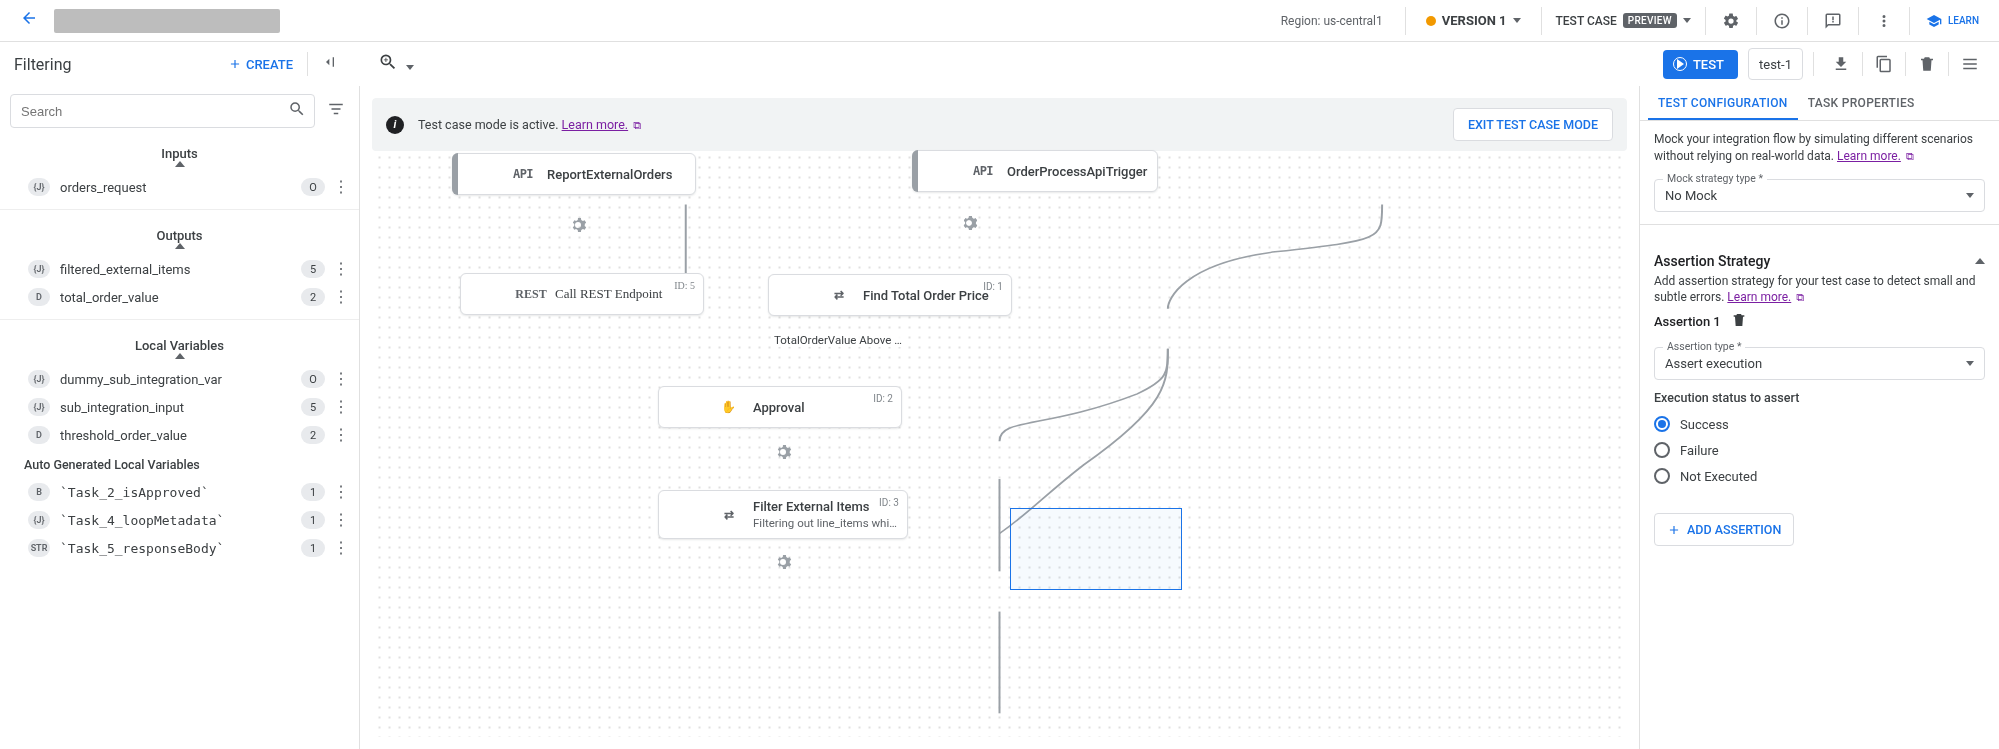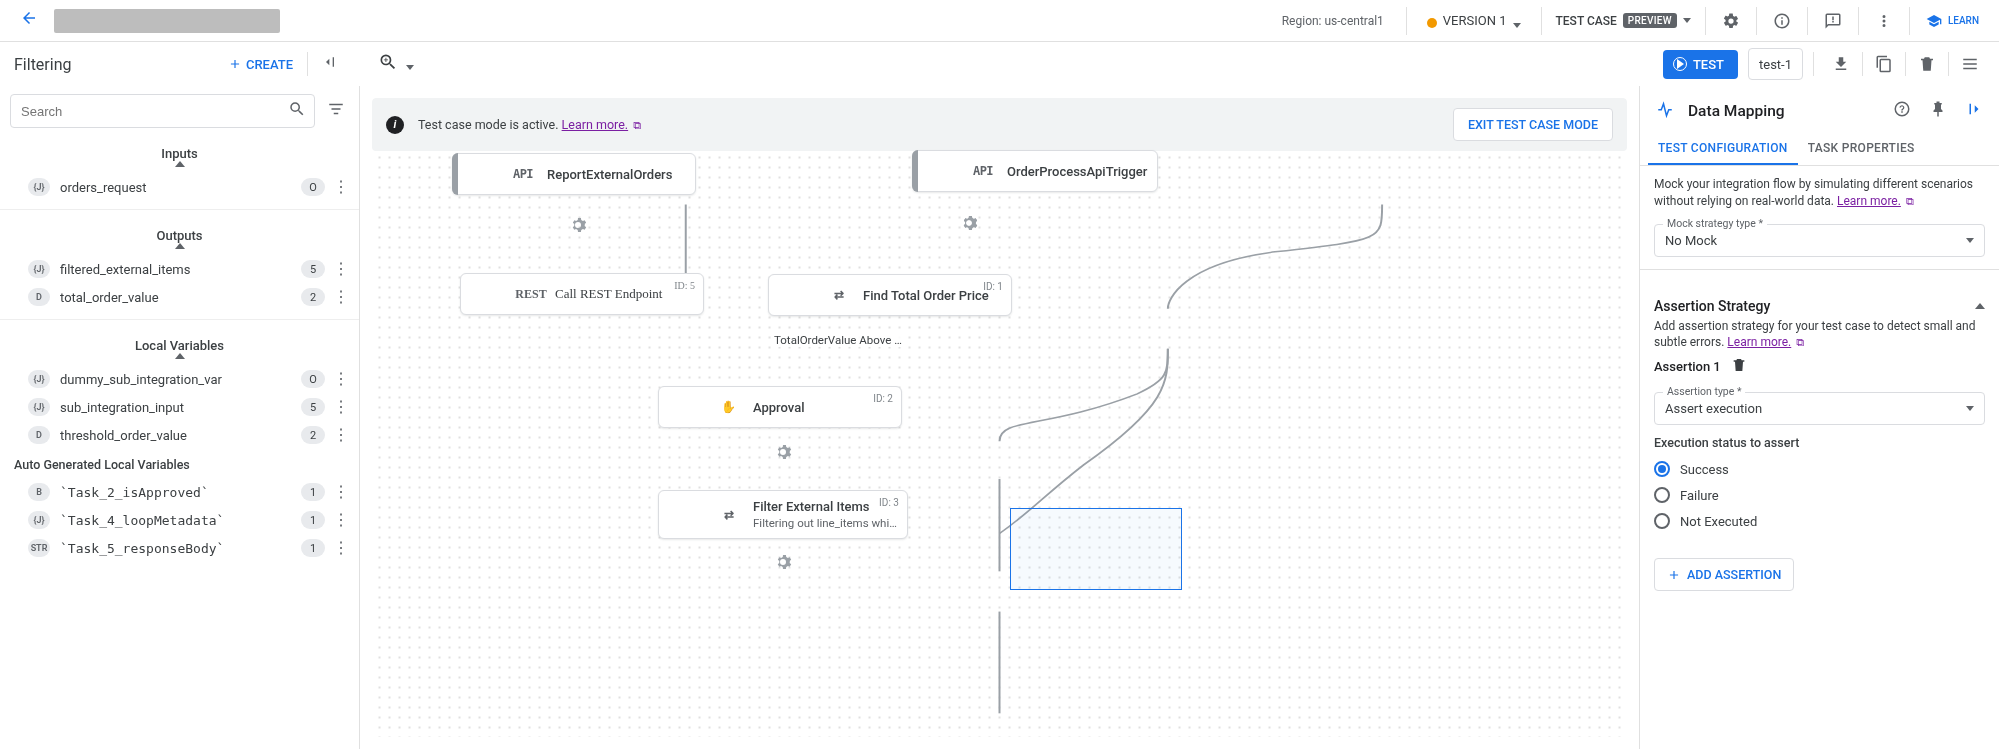--- a/index.html
+++ b/index.html
@@ -3,21 +3,21 @@
 <meta charset="utf-8">
 <style>
   * { box-sizing: border-box; }
   body { margin:0; font-family: Roboto, "Helvetica Neue", Arial, sans-serif; font-size:13px; color:#202124; background:#fff; }
   
   .topbar { height:42px; border-bottom:1px solid #e0e0e0; display:flex; align-items:center; padding:0 12px; }
   .back-arrow { color:#1a73e8; font-size:19px; padding:4px 8px; cursor:pointer; }
   .title-chip { width:226px; height:24px; background:#bdbdbd; margin-left:8px; border-radius:2px; }
   .topbar-spacer { flex:1; }
   .region-label { color:#5f6368; font-size:12px; padding-right:14px; }
-  .version-btn { display:flex; align-items:flex-end; gap:6px; padding:0 12px; font-weight:400; font-size:13px; color:#3c4043; }
+  .version-btn { display:flex; align-items:center; gap:6px; padding:0 12px; font-weight:700; font-size:13px; color:#3c4043; }
   .orange-dot { width:10px; height:10px; border-radius:50%; background:#f29900; }
   .caret-down { display:inline-block; border-left:4px solid transparent; border-right:4px solid transparent; border-top:5px solid #5f6368; }
   .topbar-sep { width:1px; height:28px; background:#e0e0e0; margin:0 8px; }
   .testcase-block { display:flex; align-items:center; gap:6px; padding:0 6px; font-weight:500; font-size:12px; color:#3c4043; }
   .preview-badge { background:#5f6368; color:#fff; border-radius:3px; font-size:10px; padding:2px 5px; letter-spacing:.3px; }
   .icon-btn { width:34px; height:34px; display:flex; align-items:center; justify-content:center; color:#5f6368; font-size:18px; cursor:pointer; }
   .learn-btn { display:flex; align-items:center; gap:6px; color:#1a73e8; font-weight:500; font-size:10px; padding:0 8px; }
   .learn-icon { width:16px; height:16px; }
   
   .toolbar2 { display:flex; align-items:center; height:44px; }
@@ -46,21 +46,21 @@
   .section-h { display:flex; align-items:center; padding:10px 14px 6px; font-weight:500; font-size:13px; color:#3c4043;flex-direction:column; }
   .section-h .spacer{flex:1;}
   .chev-up { display:inline-block; border-left:5px solid transparent; border-right:5px solid transparent; border-bottom:6px solid #5f6368; }
   .var-row { display:flex; align-items:center; padding:4px 6px 4px 28px; }
   .var-type { width:22px; height:18px; border-radius:9px; background:#e8eaed; font-size:9px; font-weight:600; color:#5f6368; display:flex; align-items:center; justify-content:center; margin-right:10px; }
   .var-name { flex:1; font-size:13px; color:#3c4043; }
   .var-tick { font-family:monospace; }
   .count-pill { min-width:24px; height:18px; border-radius:9px; background:#e8eaed; color:#3c4043; font-size:11px; display:flex; align-items:center; justify-content:center; padding:0 8px; margin-right:4px; }
   .kebab { color:#5f6368; padding:2px 4px; cursor:pointer; font-size:16px; line-height:1;}
   .section-sep { height:1px; background:#eee; margin:8px 0; }
-  .sub-h { font-weight:500; font-size:12.5px; color:#3c4043; padding:8px 14px 6px; }
+  .sub-h { font-weight:500; font-size:12.5px; color:#3c4043; padding:8px 24px 6px; }
   
   .canvas-wrap { flex:1; position:relative; }
   .canvas { position:absolute; inset:12px; border-radius:4px; background:repeating-conic-gradient(#f7f7f7 0% 25%, #fff 0% 50%) 50%/8px 8px;
     background-image: radial-gradient(#e0e0e0 1px, transparent 1px); background-size:10px 10px;
     overflow:hidden; }
   .info-banner { position:absolute; left:0; right:0; top:0; background:#f1f3f4; border-radius:4px; padding:10px 14px; display:flex; align-items:center; gap:14px; }
   .info-icon { width:18px;height:18px;border-radius:50%;background:#202124;color:#fff;display:flex;align-items:center;justify-content:center;font-size:11px;font-weight:700;font-style:italic;}
   .info-text { font-size:12.5px; color:#3c4043; }
   .learn-link { color:#7b1fa2; text-decoration:underline; cursor:pointer; }
   .ext-link-icn { font-size:11px; color:#7b1fa2; margin-left:2px;}
@@ -398,37 +398,20 @@
           <div class="nsub">Filtering out line_items whi…</div>
         </div>
         <span class="nid">ID: 3</span>
       </div>
 
       <div class="sel-box" style="left:638px; top:410px; width:172px; height:82px;"></div>
     </div>
   </div>
 
   <div class="rpanel">
-    <div class="rhead">
-      <span class="ric" style="color:#1a73e8;">
-        <svg width="18" height="18" viewBox="0 0 24 24" fill="currentColor">
-            <path d="M3 13h4l3-8 4 16 3-8h4" stroke="#1a73e8" stroke-width="2" fill="none"></path>
-          </svg>
-      </span>
-      <span class="title">Data Mapping</span>
-      <span class="ric"><svg class="svg-ic" viewBox="0 0 24 24">
-            <path d="M12 2a10 10 0 1 0 0 20 10 10 0 0 0 0-20zm0 18a8 8 0 1 1 0-16 8 8 0 0 1 0 16zm-1-5h2v2h-2v-2zm2.07-7.75A3.5 3.5 0 0 0 8.5 10h2a1.5 1.5 0 1 1 2.34 1.24C11.9 11.9 11 12.5 11 14h2c0-.9.62-1.22 1.47-1.86A3.5 3.5 0 0 0 13.07 7.25z"></path>
-          </svg></span>
-      <span class="ric"><svg class="svg-ic" viewBox="0 0 24 24">
-            <path d="M14 4V2h-4v2H7v2h1v6l-2 2v2h5v6h2v-6h5v-2l-2-2V6h1V4h-3z"></path>
-          </svg></span>
-      <span class="ric" style="color:#1a73e8;"><svg class="svg-ic" viewBox="0 0 24 24">
-            <path d="M13 7l5 5-5 5V7zM6 5h2v14H6V5z"></path>
-          </svg></span>
-    </div>
     <div class="tabs">
       <div class="tab active">TEST CONFIGURATION</div>
       <div class="tab">TASK PROPERTIES</div>
     </div>
     <div class="rbody">
       <div class="hint">
         <span>Mock your integration flow by simulating different scenarios without relying on real-world data. </span>
         <span class="learn-link">Learn more.</span>
         <span class="ext-link-icn">⧉</span>
       </div>

